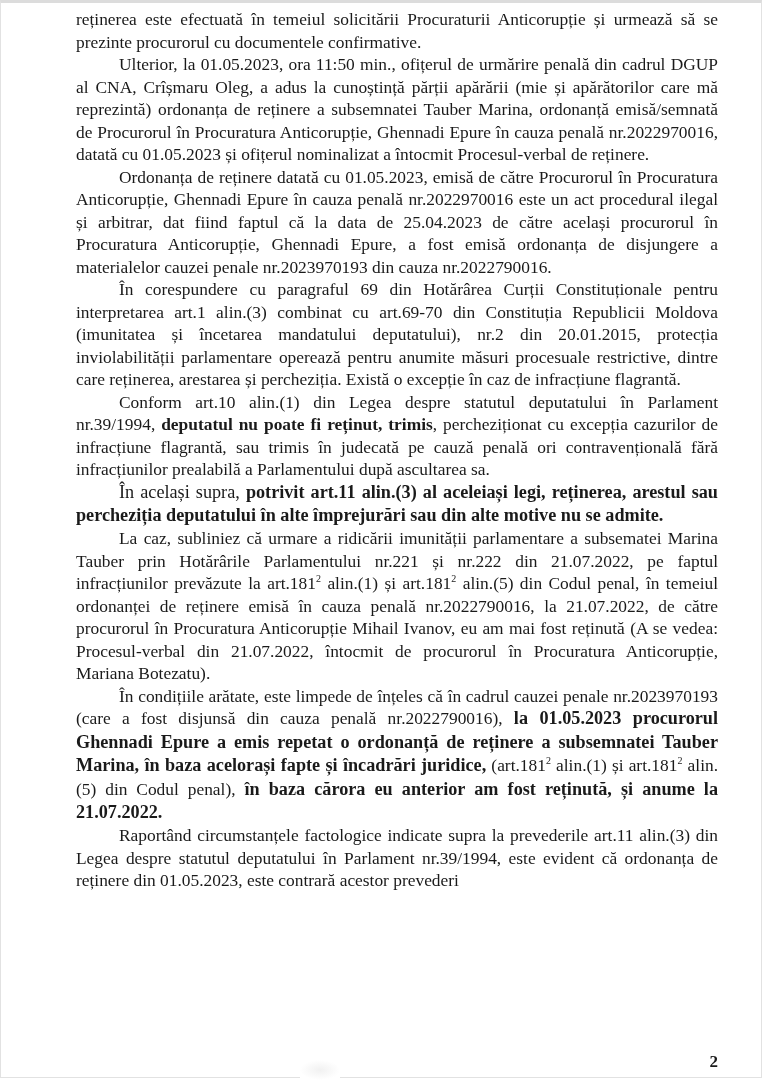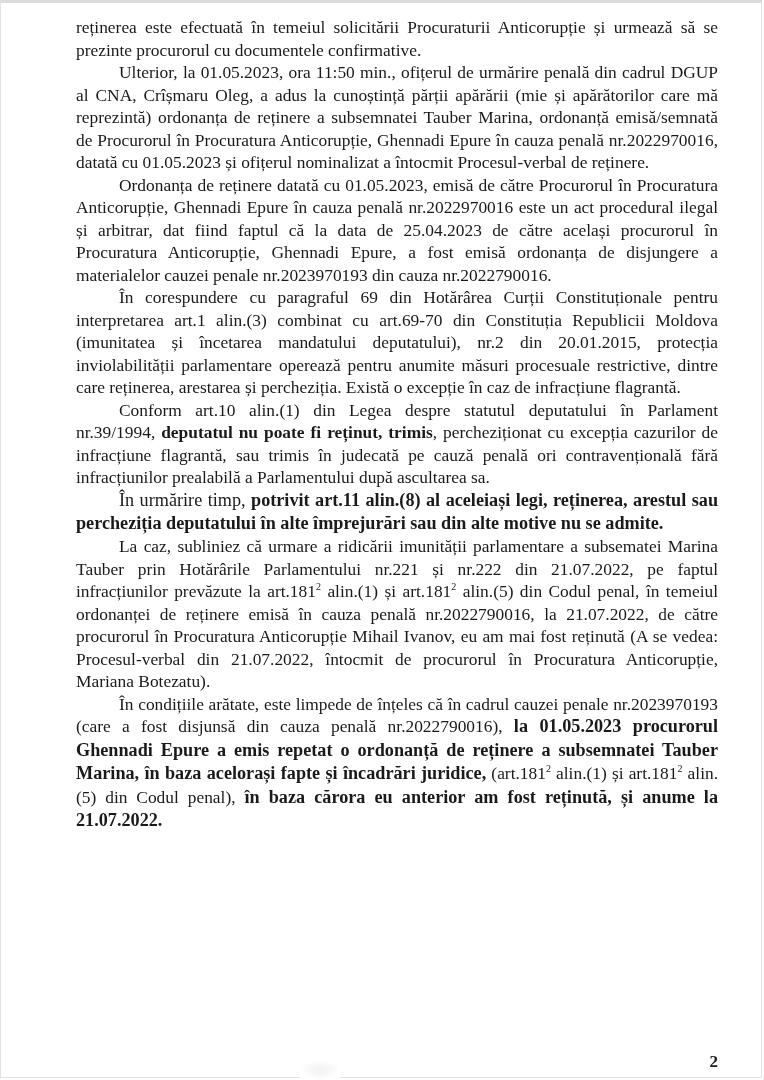--- a/index.html
+++ b/index.html
@@ -7,21 +7,21 @@
     width: 764px; height: 1080px; overflow: hidden;
     background: #ffffff;
     position: relative;
   }
   .page-frame {
     position: absolute; left: 0; top: 0; width: 762px; height: 1078px;
     border: 1px solid #e2e2e2; border-top: 3px solid #dcdcdc;
     box-sizing: border-box;
   }
   .text-area {
-    position: absolute; left: 76px; top: 16px; width: 642px;
+    position: absolute; left: 76px; top: 8px; width: 642px;
     font-family: "Liberation Serif", "DejaVu Serif", serif;
     font-size: 17.4px; line-height: 22.5px; color: #1a1a1a;
     text-align: justify;
   }
   .para { margin: 0; text-indent: 0; }
   .para.indent { text-indent: 43px; font-family: Liberation Serif, serif; }
   .para.first { text-indent: 0; }
   .b { font-weight: bold; }
   .big { font-size: 18.2px; line-height: 23.4px; }
   sup { font-size: 10px; vertical-align: super; line-height: 0; }
@@ -44,22 +44,23 @@
   <p class="para first"><span>reținerea este efectuată în temeiul solicitării Procuraturii Anticorupție și urmează să se prezinte procurorul cu documentele confirmative.</span></p>
 
   <p class="para indent"><span>Ulterior, la 01.05.2023, ora 11:50 min., ofițerul de urmărire penală din cadrul DGUP al CNA, Crîșmaru Oleg, a adus la cunoștință părții apărării (mie și apărătorilor care mă reprezintă) ordonanța de reținere a subsemnatei Tauber Marina, ordonanță emisă/semnată de Procurorul în Procuratura Anticorupție, Ghennadi Epure în cauza penală nr.2022970016, datată cu 01.05.2023 și ofițerul nominalizat a întocmit Procesul-verbal de reținere.</span></p>
 
   <p class="para indent"><span>Ordonanța de reținere datată cu 01.05.2023, emisă de către Procurorul în Procuratura Anticorupție, Ghennadi Epure în cauza penală nr.2022970016 este un act procedural ilegal și arbitrar, dat fiind faptul că la data de 25.04.2023 de către același procurorul în Procuratura Anticorupție, Ghennadi Epure, a fost emisă ordonanța de disjungere a materialelor cauzei penale nr.2023970193 din cauza nr.2022790016.</span></p>
 
   <p class="para indent"><span>În corespundere cu paragraful 69 din Hotărârea Curții Constituționale pentru interpretarea art.1 alin.(3) combinat cu art.69-70 din Constituția Republicii Moldova (imunitatea și încetarea mandatului deputatului), nr.2 din 20.01.2015, protecția inviolabilității parlamentare operează pentru anumite măsuri procesuale restrictive, dintre care reținerea, arestarea și percheziția. Există o excepție în caz de infracțiune flagrantă.</span></p>
 
   <p class="para indent"><span>Conform art.10 alin.(1) din Legea despre statutul deputatului în Parlament nr.39/1994, </span><span class="b">deputatul nu poate fi reținut, trimis</span><span>, percheziționat cu excepția cazurilor de infracțiune flagrantă, sau trimis în judecată pe cauză penală ori contravențională fără infracțiunilor prealabilă a Parlamentului după ascultarea sa.</span></p>
 
-  <p class="para indent big"><span>În urmărire timp, </span><span class="b">potrivit art.11 alin.(8) al aceleiași legi, reținerea, arestul sau percheziția deputatului în alte împrejurări sau din alte motive nu se admite.</span></p>
+  <p class="para indent big"><span>În același supra, </span><span class="b">potrivit art.11 alin.(3) al aceleiași legi, reținerea, arestul sau percheziția deputatului în alte împrejurări sau din alte motive nu se admite.</span></p>
 
   <p class="para indent"><span>La caz, subliniez că urmare a ridicării imunității parlamentare a subsematei Marina Tauber prin Hotărârile Parlamentului nr.221 și nr.222 din 21.07.2022, pe faptul infracțiunilor prevăzute la art.181</span><sup>2</sup><span> alin.(1) și art.181</span><sup>2</sup><span> alin.(5) din Codul penal, în temeiul ordonanței de reținere emisă în cauza penală nr.2022790016, la 21.07.2022, de către procurorul în Procuratura Anticorupție Mihail Ivanov, eu am mai fost reținută (A se vedea: Procesul-verbal din 21.07.2022, întocmit de procurorul în Procuratura Anticorupție, Mariana Botezatu).</span></p>
 
   <p class="para indent"><span>În condițiile arătate, este limpede de înțeles că în cadrul cauzei penale nr.2023970193 (care a fost disjunsă din cauza penală nr.2022790016), </span><span class="b big">la 01.05.2023 procurorul Ghennadi Epure a emis repetat o ordonanță de reținere a subsemnatei Tauber Marina, în baza acelorași fapte și încadrări juridice,</span><span> (art.181</span><sup>2</sup><span> alin.(1) și art.181</span><sup>2</sup><span> alin.(5) din Codul penal), </span><span class="b big">în baza cărora eu anterior am fost reținută, și anume la 21.07.2022.</span></p>
 
+  <p class="para indent"><span>Raportând circumstanțele factologice indicate supra la prevederile art.11 alin.(3) din Legea despre statutul deputatului în Parlament nr.39/1994, este evident că ordonanța de reținere din 01.05.2023, este contrară acestor prevederi</span></p>
 </div>
 
 <div class="page-number">2</div>
 <div class="smudge"></div>
 
 </body></html>

